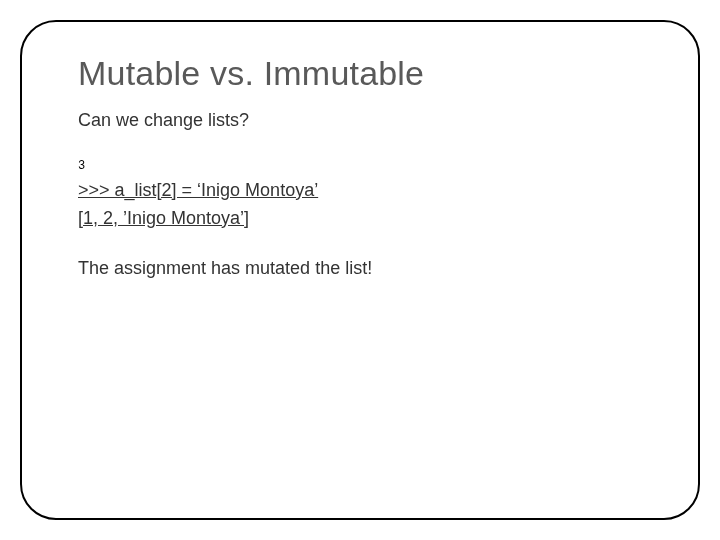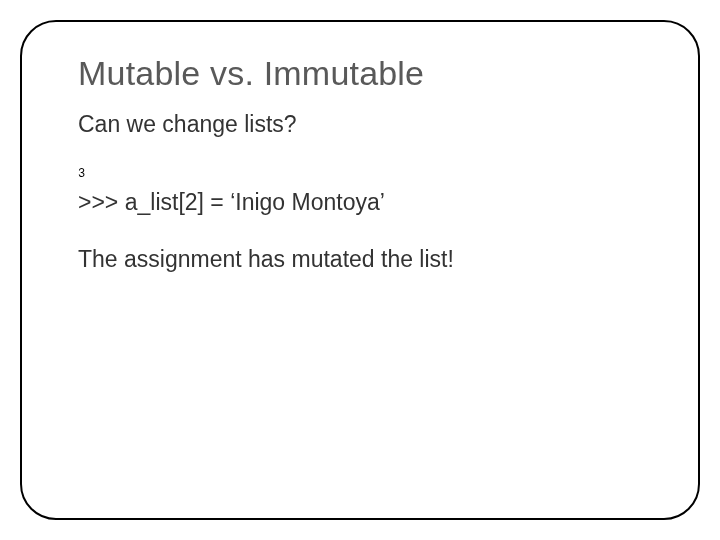--- a/index.html
+++ b/index.html
@@ -20,41 +20,42 @@
     position: relative;
   }
   .title {
     font-size: 34px;
     font-weight: 400;
     color: #595959;
     margin-bottom: 14px;
     letter-spacing: 0.2px;
   }
   .body-text {
-    font-size: 23px;
+    font-size: 18px;
     color: #333;
     line-height: 1.55;
   }
   .subtitle { margin-bottom: 24px; }
   .code-line { font-family: Arial, Helvetica, sans-serif; }
   .small-output {
     font-size: 12px;
     font-family: "Courier New", monospace;
     margin: 4px 0 4px 0;
   }
-  .block2 { margin-top: 2px; }
+  .block2 { margin-top: 2px; text-decoration: underline; }
   .conclusion { margin-top: 22px; }
 </style>
 </head>
 <body>
 
 <div class="slide">
   <h1 class="title">Mutable vs. Immutable</h1>
   <p class="body-text subtitle">Can we change lists?</p>
 
   <div class="small-output">3</div>
 
   <div class="body-text block2">
     <div class="code-line">&gt;&gt;&gt; a_list[2] = ‘Inigo Montoya’</div>
+    <div class="code-line">[1, 2, ’Inigo Montoya’]</div>
   </div>
 
   <p class="body-text conclusion">The assignment has mutated the list!</p>
 </div>
 
 </body></html>

